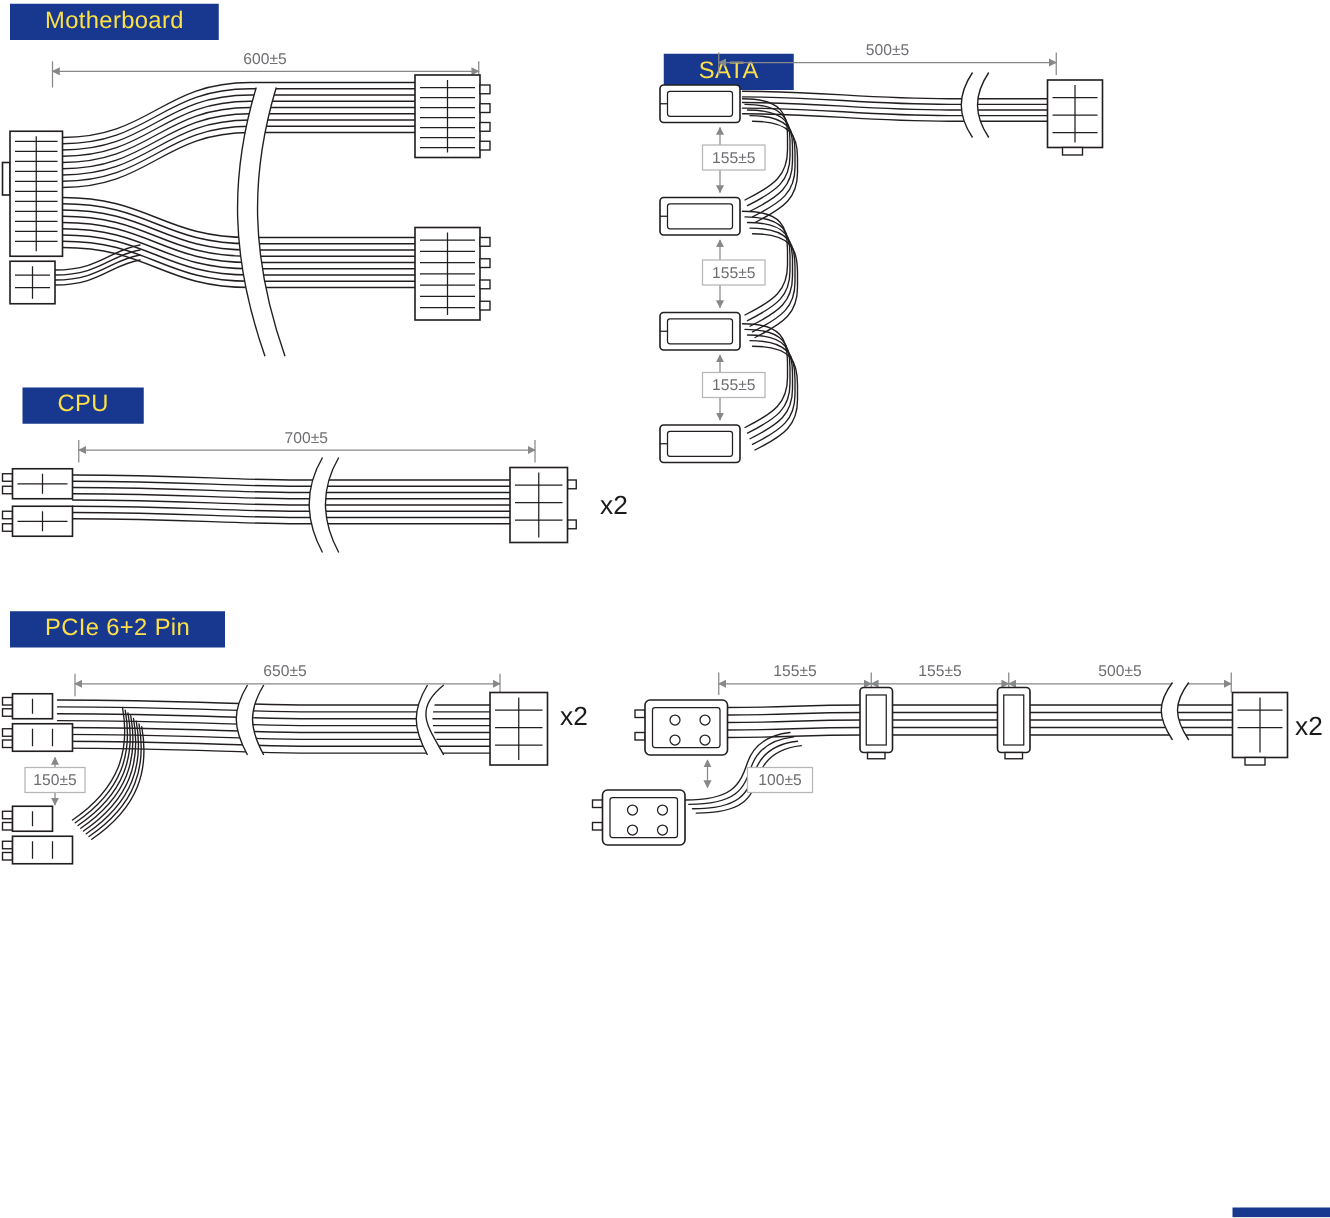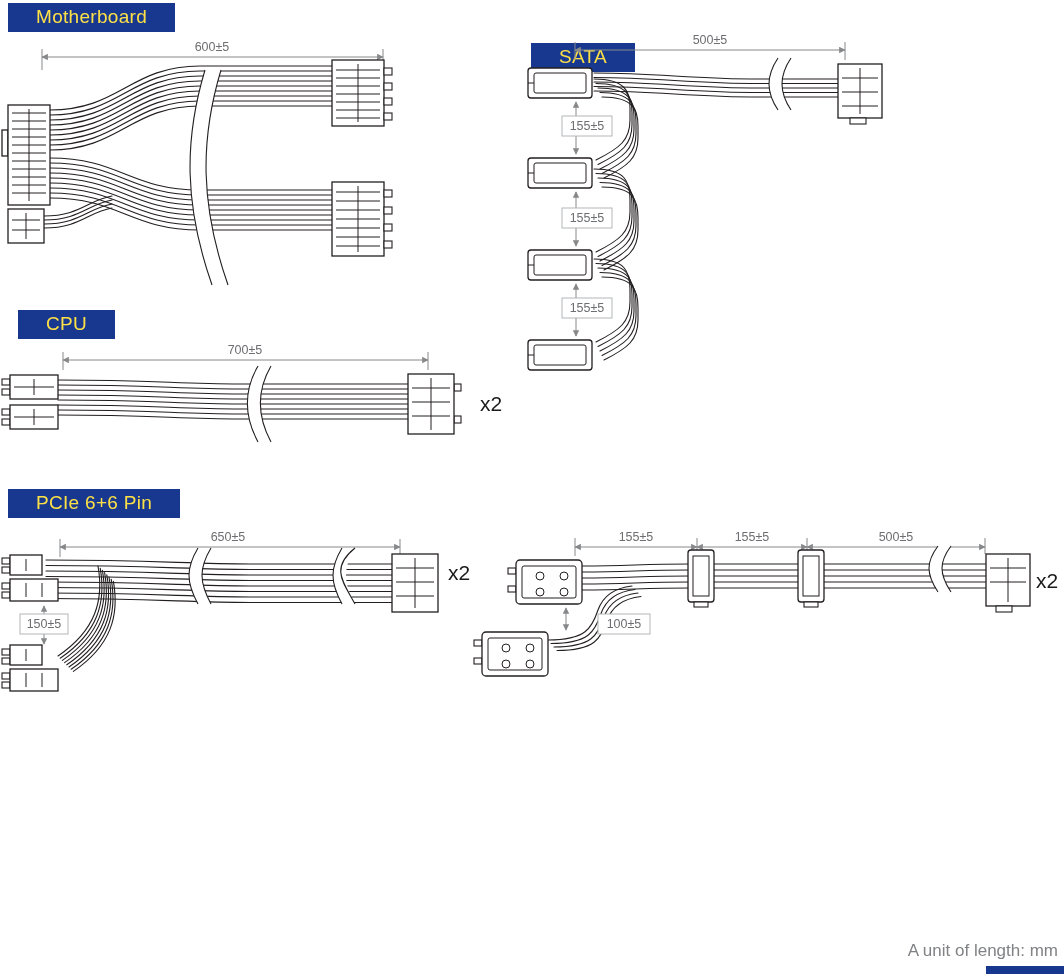--- a/index.html
+++ b/index.html
@@ -21,21 +21,21 @@
   .footer { position:absolute; color:#808285; font-size:17px; }
 </style>
 </head>
 <body>
 
 <div id="page">
 
   <div class="badge" style="left:8px; top:3px;">Motherboard</div>
   <div class="badge" style="left:531px; top:3px;margin-top:40px;">SATA</div>
   <div class="badge" style="left:8px; top:310px;margin-left:10px;">CPU</div>
-  <div class="badge" style="left:8px; top:489px;">PCIe 6+6 Pin</div>
+  <div class="badge" style="left:8px; top:489px;">PCIe 6+2 Pin</div>
 
   <svg class="diagram" style="left:0; top:30px;" width="500" height="270" viewBox="0 0 500 270">
     <defs>
       <marker id="arrM" viewBox="0 0 10 10" refX="9" refY="5" markerWidth="6.5" markerHeight="6.5" orient="auto-start-reverse">
         <path d="M0,0 L10,5 L0,10 Z" fill="#87888a"></path>
       </marker>
     </defs>
 
     <g>
       <line class="dim-line" x1="42" y1="19" x2="42" y2="40"></line>
@@ -404,16 +404,15 @@
 
     <g>
       <line class="dim-line" x1="96" y1="128" x2="96" y2="150" marker-start="url(#arrX)" marker-end="url(#arrX)"></line>
       <rect class="dim-box" x="128" y="134" width="52" height="20"></rect>
       <text class="dim-text" x="154" y="148" text-anchor="middle">100±5</text>
     </g>
 
     <text class="count-text" x="566" y="108">x2</text>
   </svg>
 
-  <div class="footer" style="left:820px; top:941px; width:238px; text-align:right;">A unit of length: mm</div>
   <div style="position:absolute; left:986px; top:966px; width:78px; height:8px; background:#17388e;"></div>
 
 </div>
 
 </body></html>

